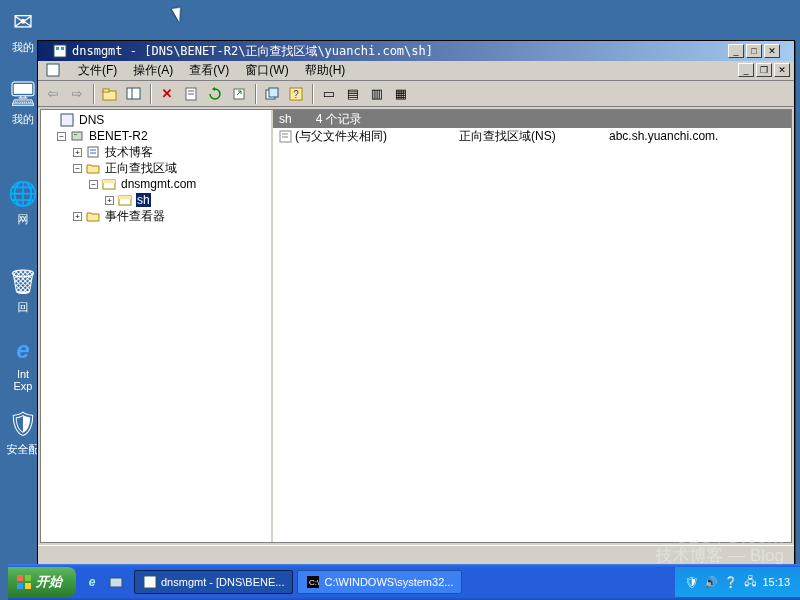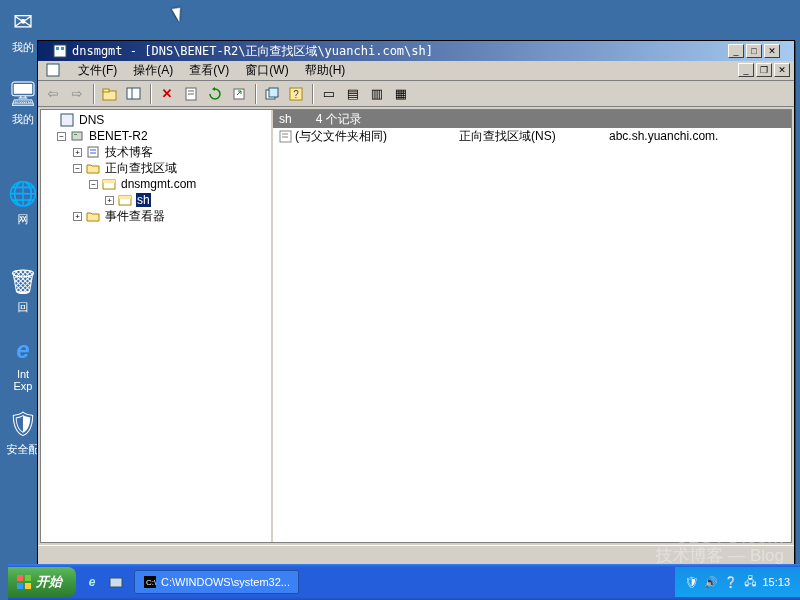--- a/index.html
+++ b/index.html
@@ -404,20 +404,28 @@
     <span>开始</span>
   </div>
   <div class="ql">
     <div class="qitem" style="color:#aee;font-weight:bold;font-style:italic">e</div>
     <div class="qitem">
       <svg width="14" height="14">
           <rect x="1" y="3" width="12" height="9" fill="#cde" stroke="#356"></rect>
         </svg>
     </div>
   </div>
+  <div class="task-item active">
+    <span>
+      <svg width="14" height="14">
+          <rect x="1" y="1" width="12" height="12" fill="#fff" stroke="#356"></rect>
+        </svg>
+    </span>
+    <span>dnsmgmt - [DNS\BENE...</span>
+  </div>
   <div class="task-item">
     <span>
       <svg width="14" height="14">
           <rect x="1" y="1" width="12" height="12" fill="#000"></rect>
           <text x="3" y="10" fill="#fff" font-size="8">C:\</text>
         </svg>
     </span>
     <span>C:\WINDOWS\system32...</span>
   </div>
   <div class="tray">

